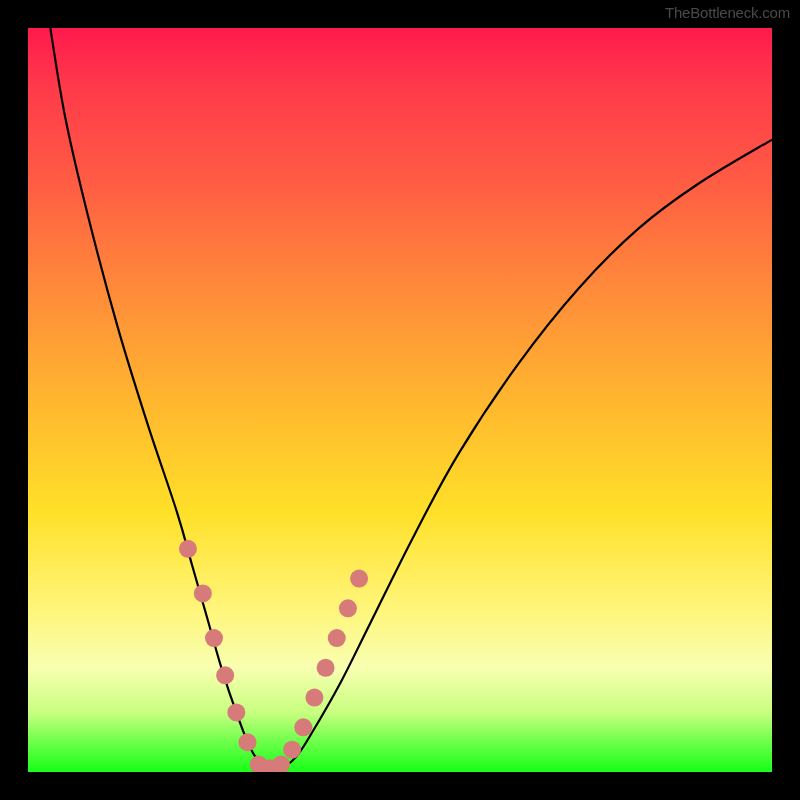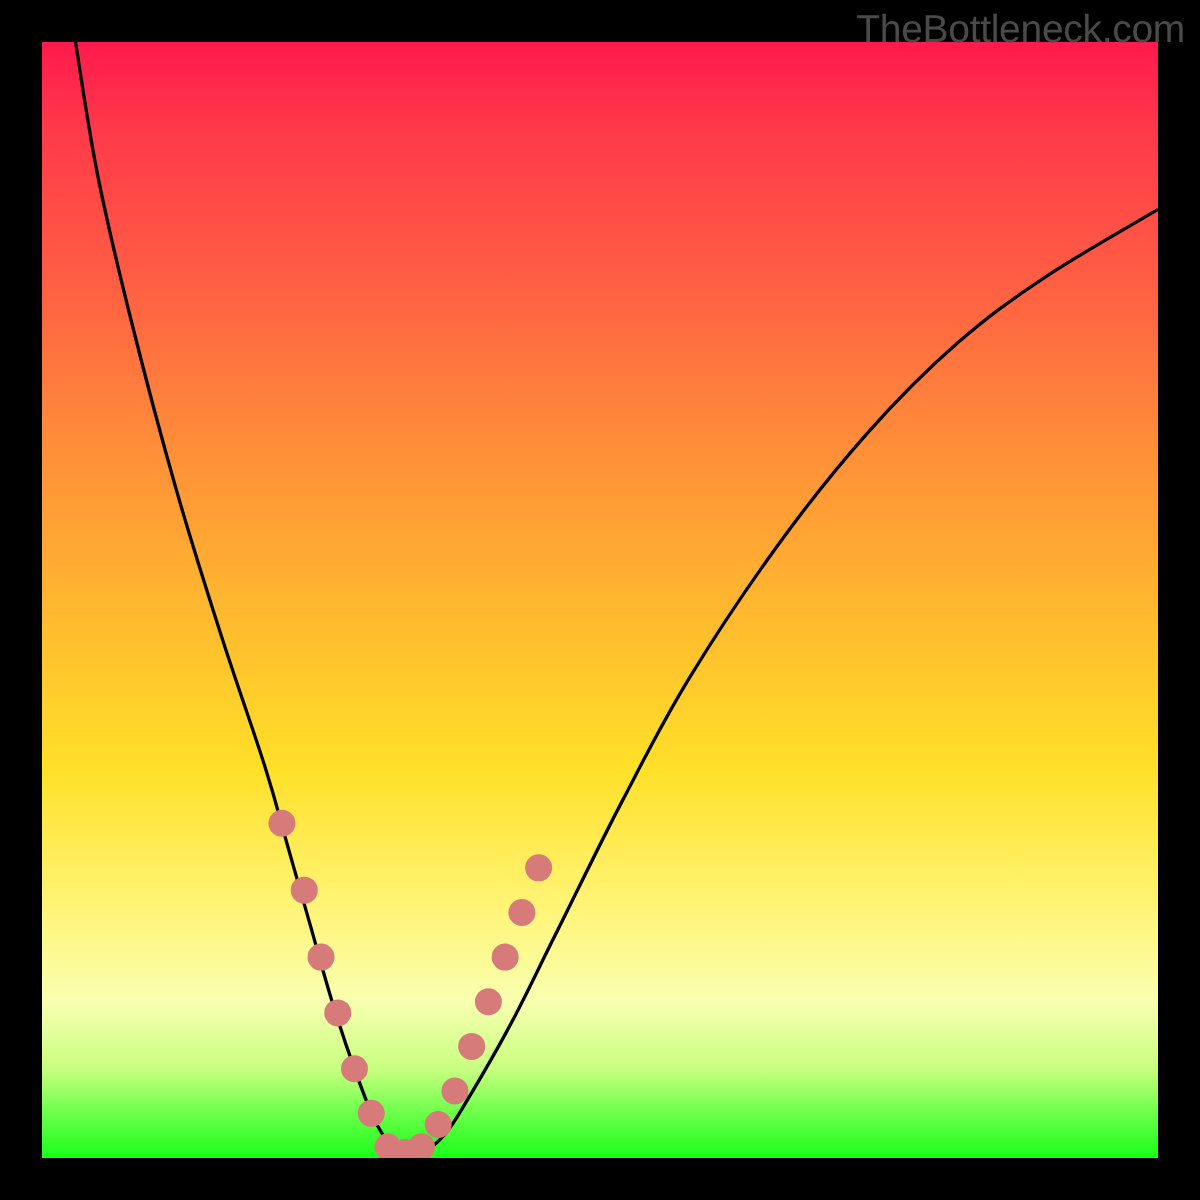--- a/index.html
+++ b/index.html
@@ -38,21 +38,21 @@
       #c8ff80 92%,
       #6cff4a 96%,
       #18ff18 100%
     );
   }
   .watermark {
     position: absolute;
     top: 4px;
     right: 10px;
     color: #4a4a4a;
-    font-size: 26px;
+    font-size: 15px;
     font-weight: 400;
     letter-spacing: -0.2px;
   }
   svg.overlay {
     position: absolute;
     top: 0;
     left: 0;
   }
 </style>
 </head>

